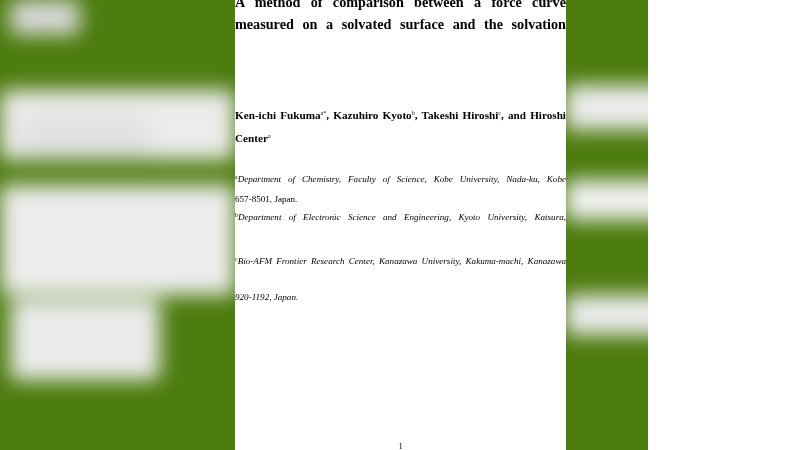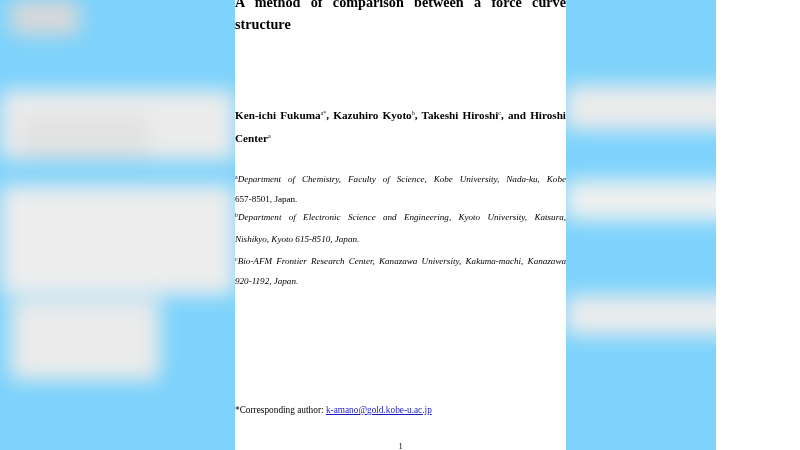--- a/index.html
+++ b/index.html
@@ -5,23 +5,23 @@
     html, body {
       margin: 0;
       padding: 0;
       width: 800px;
       height: 450px;
       overflow: hidden;
       background: #ffffff;
     }
     .stage {
       position: relative;
-      width: 716px;
+      width: 648px;
       height: 450px;
-      background: #7dd3fc;
+      background: #4d7c0f;
       overflow: hidden;
     }
     
     .backdrop {
       position: absolute;
       inset: 0;
       filter: blur(10px);
     }
     .blob {
       position: absolute;
@@ -130,42 +130,38 @@
     <div class="blob" style="left:0;top:185px;width:235px;height:110px;background:#ededed;"></div>
     <div class="blob" style="left:10px;top:300px;width:150px;height:80px;background:#ebebeb;"></div>
     <div class="blob" style="left:565px;top:85px;width:235px;height:45px;background:#ececec;"></div>
     <div class="blob" style="left:565px;top:180px;width:235px;height:40px;background:#f0f0f0;"></div>
     <div class="blob" style="left:565px;top:295px;width:235px;height:40px;background:#ececec;"></div>
   </div>
 
   <div class="page">
     <div class="title">
       <span class="line">A method of comparison between a force curve</span>
-      <span class="line last">structure</span>
+      <span class="line">measured on a solvated surface and the solvation</span>
     </div>
 
     <div class="authors">
       <span class="line"><span>Ken-ichi Fukuma</span><sup>a*</sup><span>, </span> <span>Kazuhiro Kyoto</span><sup>b</sup><span>, </span> <span>Takeshi Hiroshi</span><sup>c</sup><span>, and Hiroshi</span></span>
       <span class="line last"><span>Center</span><sup>a</sup></span>
     </div>
 
     <div class="affil" style="top:169px;">
       <span class="line"><sup class="up">a</sup><span>Department of Chemistry, Faculty of Science, Kobe University, Nada-ku, Kobe</span></span>
       <span class="line last"><span class="up" style="font-style:normal">657-8501, Japan.</span></span>
     </div>
 
     <div class="affil" style="top:207px;">
       <span class="line"><sup class="up">b</sup><span>Department of Electronic Science and Engineering, Kyoto University, Katsura,</span></span>
-      <span class="line last" style="margin-top:2px;"><span>Nishikyo, Kyoto 615-8510, Japan.</span></span>
     </div>
 
     <div class="affil" style="top:251px;">
       <span class="line"><sup class="up">c</sup><span>Bio-AFM Frontier Research Center, Kanazawa University, Kakuma-machi, Kanazawa</span></span>
-      <span class="line last" style="margin-top:0;"><span>920-1192, Japan.</span></span>
+      <span class="line last" style="margin-top:16px;"><span>920-1192, Japan.</span></span>
     </div>
 
-    <div class="corr">
-      <span>*Corresponding author: </span><a>k-amano@gold.kobe-u.ac.jp</a>
-    </div>
 
     <div class="pagenum">1</div>
   </div>
 </div>
 
 </body></html>

